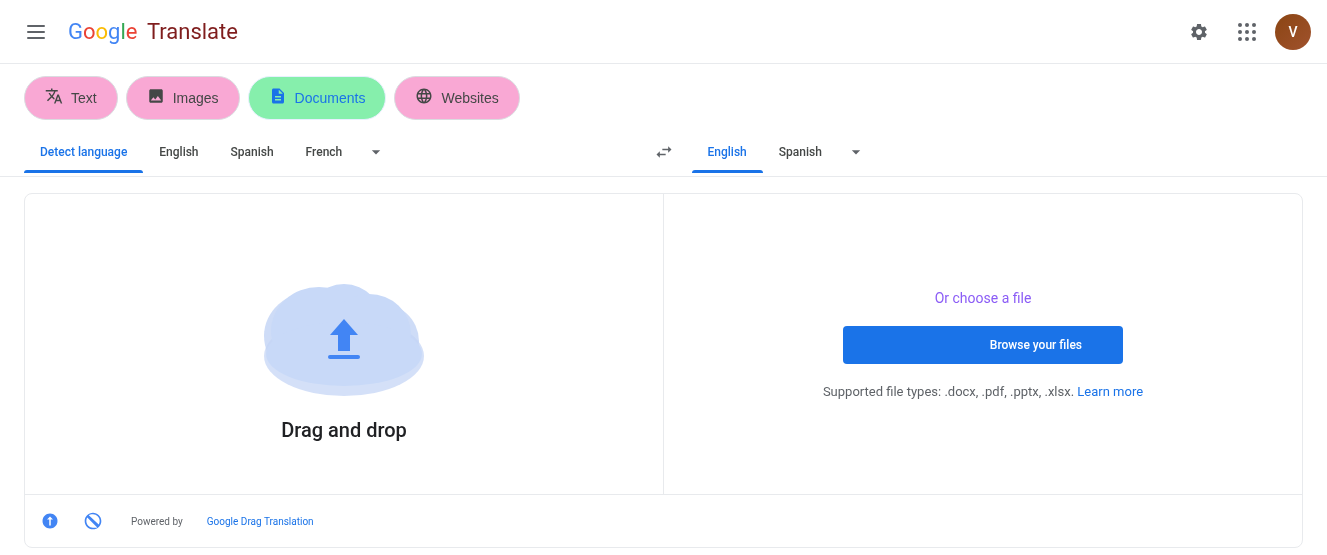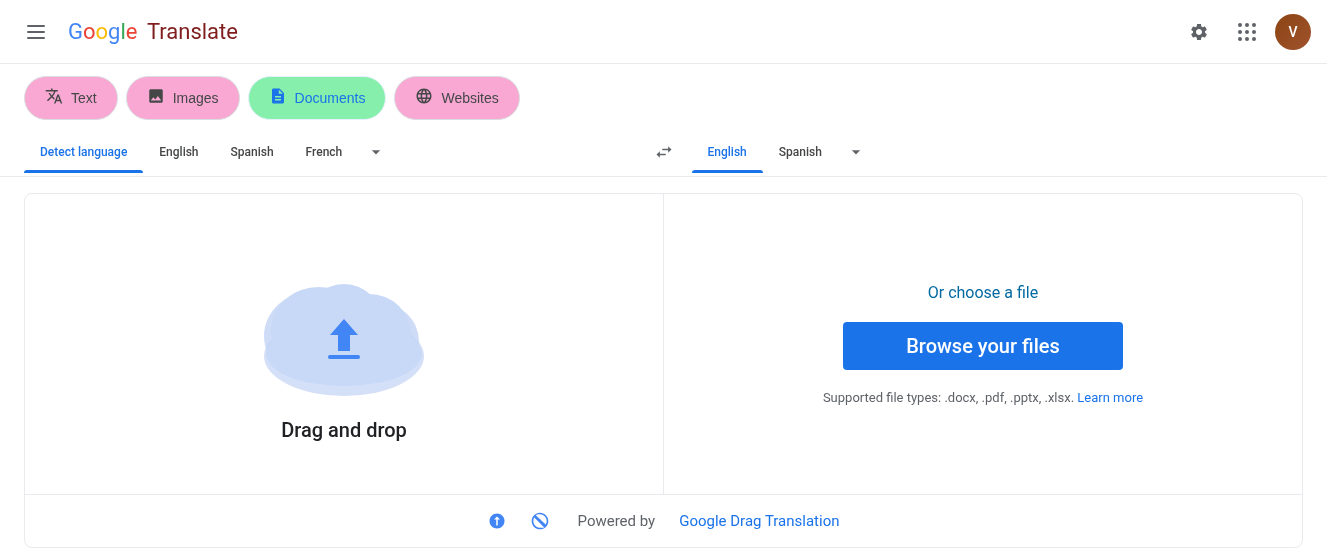--- a/index.html
+++ b/index.html
@@ -141,53 +141,54 @@
     }
     .right-panel {
       flex: 1;
       display: flex;
       flex-direction: column;
       align-items: center;
       justify-content: center;
       padding: 40px;
       gap: 20px;
     }
-    .or-choose { font-size: 16px; color: #0369a1; font-weight: 400; }
+    .or-choose { font-size: 14px; color: #8b5cf6; font-weight: 400; }
     .browse-btn {
       background: #1a73e8;
       color: white;
       border: none;
       border-radius: 4px;
-      padding: 12px 28px;
-      font-size: 20px;
+      padding: 12px 41px;
+      font-size: 12px;
       font-weight: 500;
       cursor: pointer;
       font-family: inherit;
       width: 280px;
+      text-align: right;
     }
     .supported-types {
       font-size: 13px;
       color: #5f6368;
       text-align: center;
     }
     .learn-more { color: #1a73e8; text-decoration: none; cursor: pointer; }
     .drag-drop-text {
       font-size: 20px;
       font-weight: 500;
       color: #202124;
     }
 
     
     .powered-by {
       display: flex;
       align-items: center;
-      justify-content: center;
+      justify-content: flex-start;
       padding: 16px;
       gap: 24px;
-      font-size: 15px;
+      font-size: 10px;
       color: #5f6368;
       border-top: 1px solid #e8eaed;
     }
     .gcp-link { color: #1a73e8; text-decoration: none; cursor: pointer; }
 
     
     .grid-icon {
       display: grid;
       grid-template-columns: repeat(3, 4px);
       gap: 3px;

